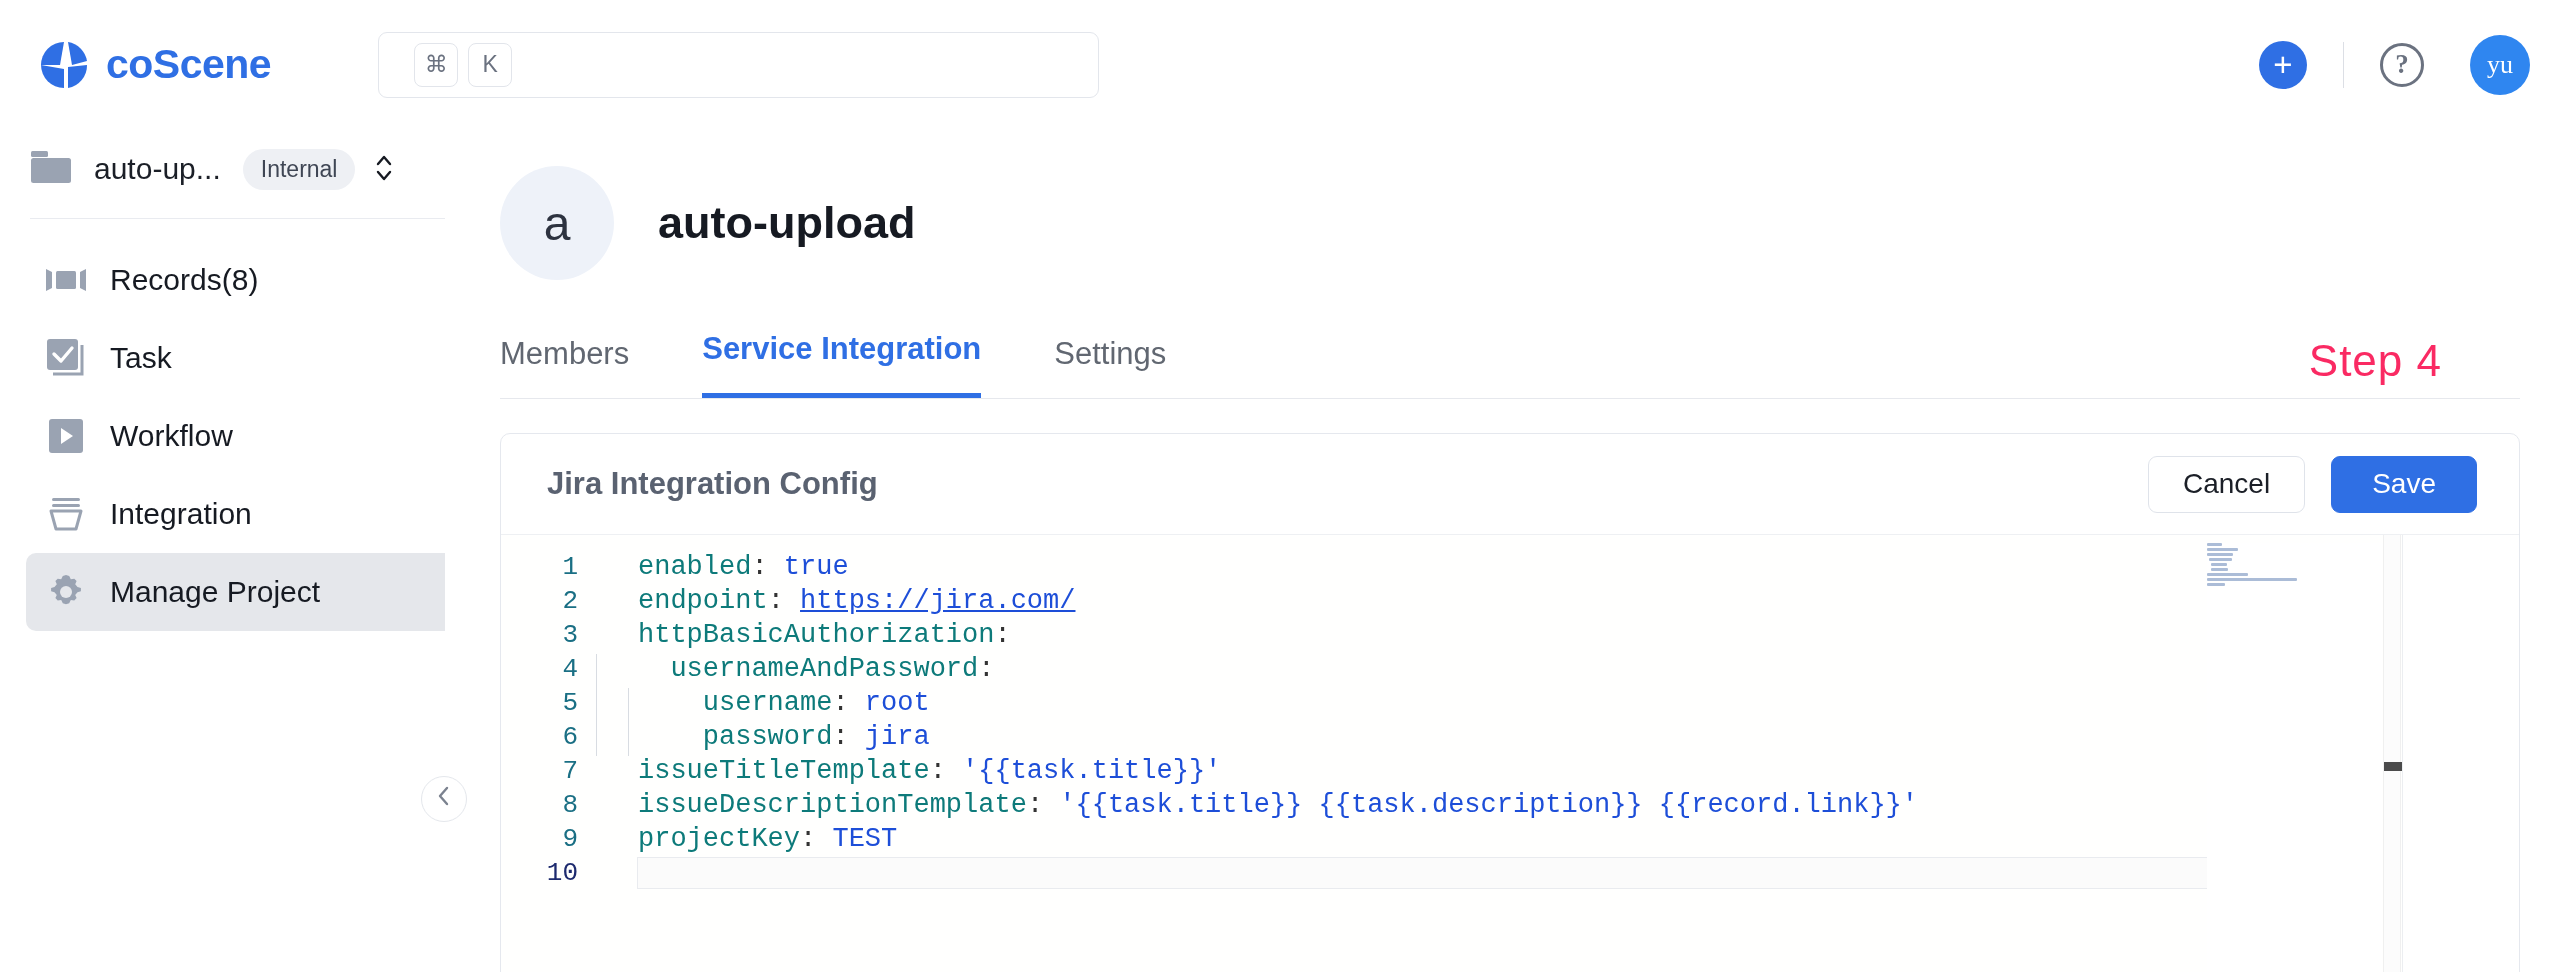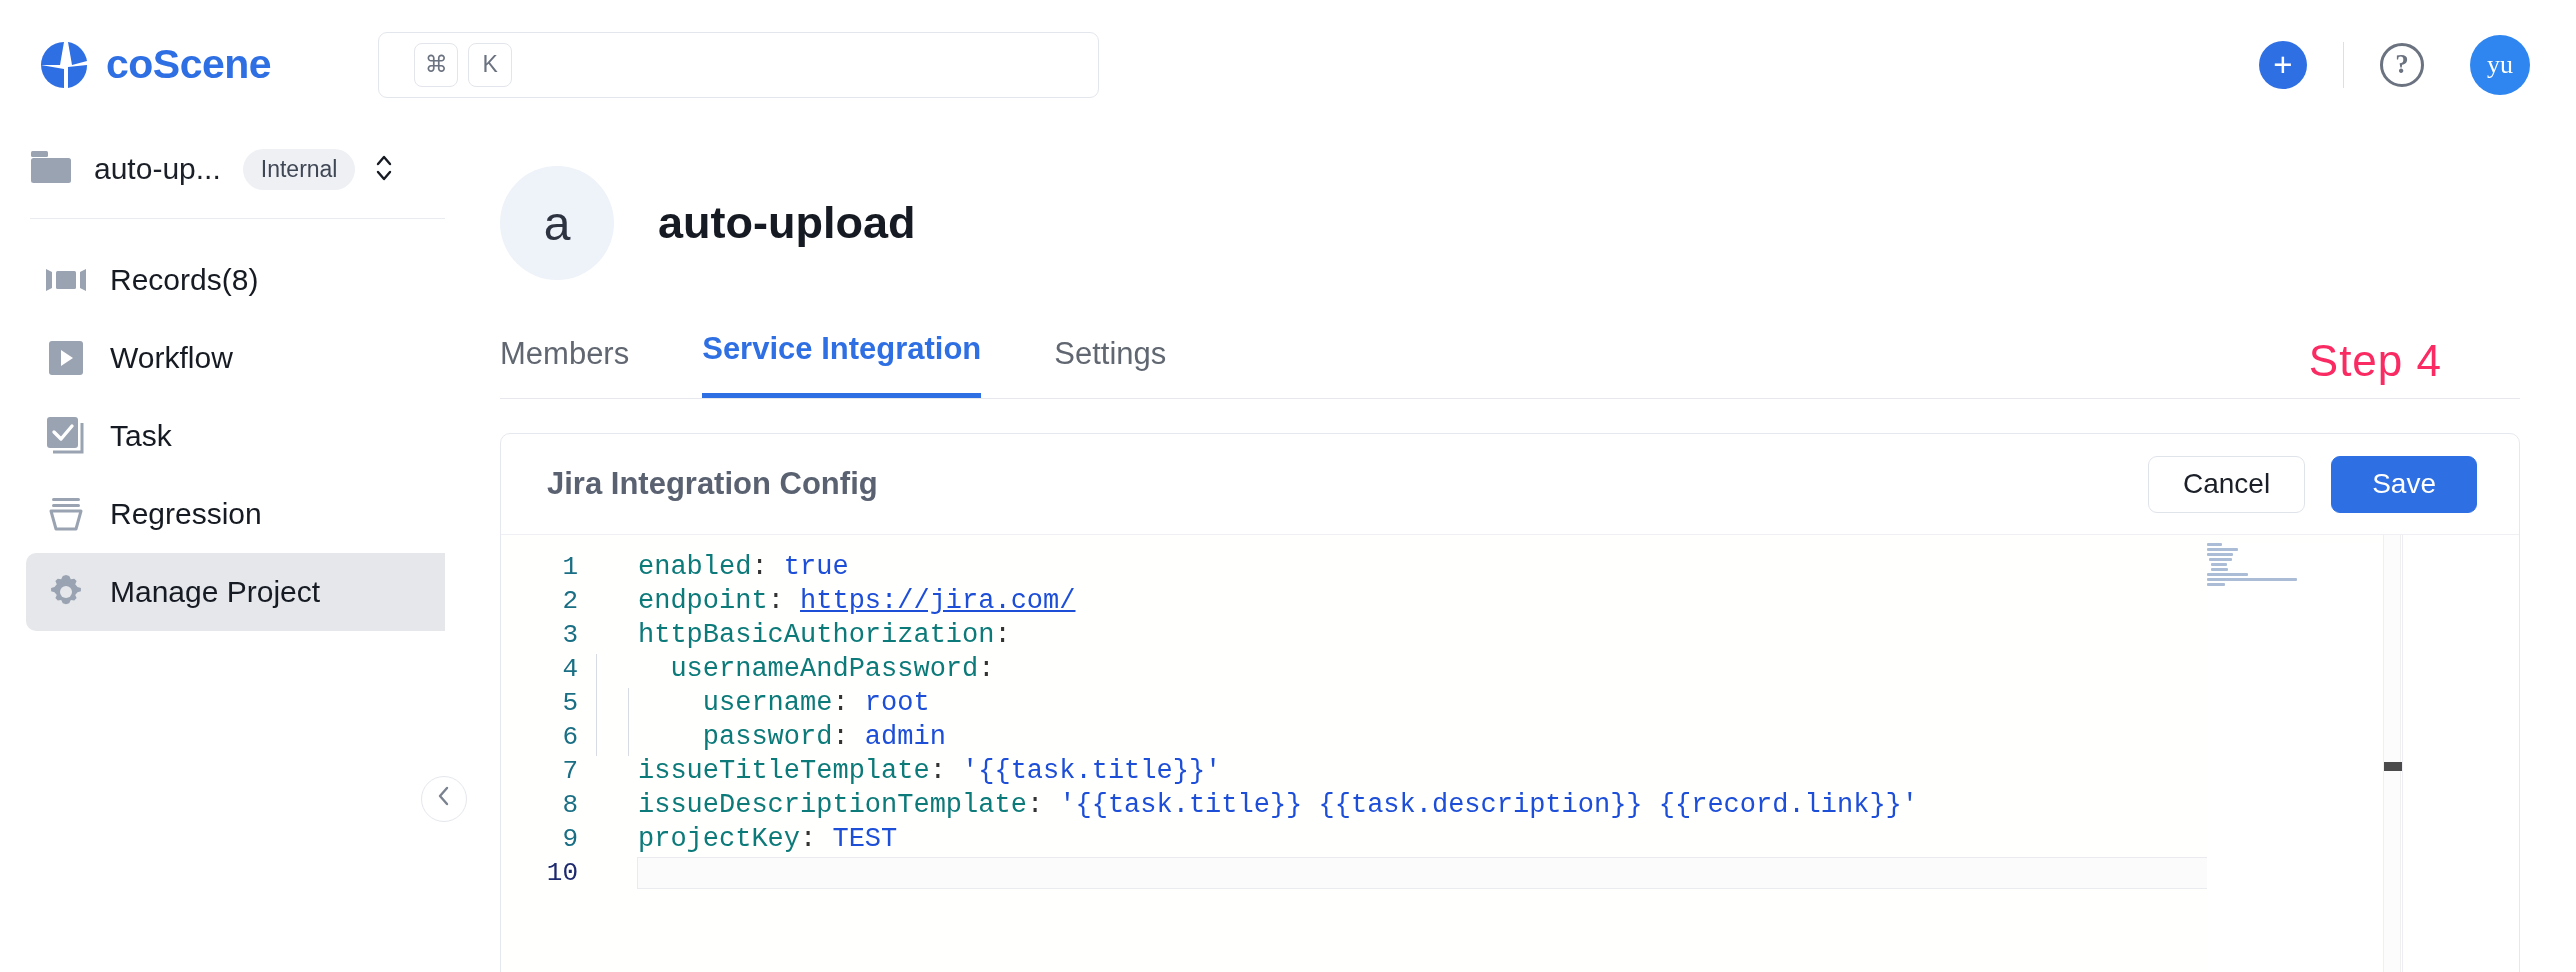--- a/index.html
+++ b/index.html
@@ -285,47 +285,47 @@
         <rect x="11" y="5" width="20" height="18" rx="1.5" fill="#9aa3b2"></rect>
         <path d="M41 3 L35 6 L35 22 L41 25 Z" fill="#9aa3b2"></path>
       </svg>
     </span>
     <span class="nav-label">Records(8)</span>
   </div>
 
   <div class="nav-item">
     <span class="nav-icon">
       <svg width="42" height="42" viewBox="0 0 42 42">
-        <rect x="4" y="4" width="34" height="34" rx="3" fill="#9aa3b2"></rect>
-        <path d="M16 13 L28 21 L16 29 Z" fill="#ffffff"></path>
-      </svg>
-    </span>
-    <span class="nav-label">Workflow</span>
+        <rect x="2" y="2" width="31" height="31" rx="3" fill="#9aa3b2"></rect>
+        <path d="M9 17 L16 24 L27 11" stroke="#fff" stroke-width="3.4" fill="none" stroke-linecap="round" stroke-linejoin="round"></path>
+        <path d="M37 8 L37 37 L8 37" stroke="#9aa3b2" stroke-width="3" fill="none"></path>
+      </svg>
+    </span>
+    <span class="nav-label">Task</span>
   </div>
 
   <div class="nav-item">
     <span class="nav-icon">
       <svg width="42" height="42" viewBox="0 0 42 42">
-        <rect x="2" y="2" width="31" height="31" rx="3" fill="#9aa3b2"></rect>
-        <path d="M9 17 L16 24 L27 11" stroke="#fff" stroke-width="3.4" fill="none" stroke-linecap="round" stroke-linejoin="round"></path>
-        <path d="M37 8 L37 37 L8 37" stroke="#9aa3b2" stroke-width="3" fill="none"></path>
-      </svg>
-    </span>
-    <span class="nav-label">Task</span>
+        <rect x="4" y="4" width="34" height="34" rx="3" fill="#9aa3b2"></rect>
+        <path d="M16 13 L28 21 L16 29 Z" fill="#ffffff"></path>
+      </svg>
+    </span>
+    <span class="nav-label">Workflow</span>
   </div>
 
   <div class="nav-item">
     <span class="nav-icon">
       <svg width="42" height="42" viewBox="0 0 42 42">
         <rect x="7" y="5" width="28" height="3" rx="1.5" fill="#9aa3b2"></rect>
         <rect x="7" y="11" width="28" height="3" rx="1.5" fill="#9aa3b2"></rect>
         <path d="M6 18 L36 18 L31 36 L11 36 Z" stroke="#9aa3b2" stroke-width="3" fill="none" stroke-linejoin="round"></path>
       </svg>
     </span>
-    <span class="nav-label">Regression</span>
+    <span class="nav-label">Integration</span>
   </div>
 
   <div class="nav-item active">
     <span class="nav-icon">
       <svg width="42" height="42" viewBox="0 0 42 42">
         <path d="M21 4 l3.2 1 1.6 3.2 3.5-.5 2.3 2.4 -1.4 3.2 2.3 2.7 3.4 .9 0 3.4 -3.4 .9 -2.3 2.7 1.4 3.2 -2.3 2.4 -3.5-.5 -1.6 3.2 -3.2 1 -3.2-1 -1.6-3.2 -3.5 .5 -2.3-2.4 1.4-3.2 -2.3-2.7 -3.4-.9 0-3.4 3.4-.9 2.3-2.7 -1.4-3.2 2.3-2.4 3.5 .5 1.6-3.2 Z" fill="#9aa3b2"></path>
         <circle cx="21" cy="21" r="6" fill="#e5e7eb"></circle>
       </svg>
     </span>
     <span class="nav-label">Manage Project</span>
@@ -365,21 +365,21 @@
       </div>
     </div>
 
     <div class="editor">
       <div class="code-rows" id="code-rows">
           <div class="crow"><span class="lineno">1</span><span class="ctext"><span class="k">enabled</span><span class="p">:</span><span class="p"> </span><span class="v">true</span></span></div>
           <div class="crow"><span class="lineno">2</span><span class="ctext"><span class="k">endpoint</span><span class="p">:</span><span class="p"> </span><span class="lnk">https://jira.com/</span></span></div>
           <div class="crow"><span class="lineno">3</span><span class="ctext"><span class="k">httpBasicAuthorization</span><span class="p">:</span></span></div>
           <div class="crow"><span class="lineno">4</span><span class="ctext"><span class="guide" style="left: 0px;"></span><span class="p">  </span><span class="k">usernameAndPassword</span><span class="p">:</span></span></div>
           <div class="crow"><span class="lineno">5</span><span class="ctext"><span class="guide" style="left: 0px;"></span><span class="guide" style="left: 32px;"></span><span class="p">    </span><span class="k">username</span><span class="p">:</span><span class="p"> </span><span class="v">root</span></span></div>
-          <div class="crow"><span class="lineno">6</span><span class="ctext"><span class="guide" style="left: 0px;"></span><span class="guide" style="left: 32px;"></span><span class="p">    </span><span class="k">password</span><span class="p">:</span><span class="p"> </span><span class="v">admin</span></span></div>
+          <div class="crow"><span class="lineno">6</span><span class="ctext"><span class="guide" style="left: 0px;"></span><span class="guide" style="left: 32px;"></span><span class="p">    </span><span class="k">password</span><span class="p">:</span><span class="p"> </span><span class="v">jira</span></span></div>
           <div class="crow"><span class="lineno">7</span><span class="ctext"><span class="k">issueTitleTemplate</span><span class="p">:</span><span class="p"> </span><span class="s">'{{task.title}}'</span></span></div>
           <div class="crow"><span class="lineno">8</span><span class="ctext"><span class="k">issueDescriptionTemplate</span><span class="p">:</span><span class="p"> </span><span class="s">'{{task.title}} {{task.description}} {{record.link}}'</span></span></div>
           <div class="crow"><span class="lineno">9</span><span class="ctext"><span class="k">projectKey</span><span class="p">:</span><span class="p"> </span><span class="v">TEST</span></span></div>
           <div class="crow current"><span class="lineno">10</span><span class="current-line-box"></span><span class="ctext"></span></div>
         </div>
       <div class="minimap" id="minimap">
           <div class="mm-line" style="margin-left: 0px; width: 15px; background: rgb(143, 166, 201); opacity: 0.75;"></div>
           <div class="mm-line" style="margin-left: 0px; width: 31px; background: rgb(143, 166, 201); opacity: 0.75;"></div>
           <div class="mm-line" style="margin-left: 0px; width: 26px; background: rgb(143, 166, 201); opacity: 0.75;"></div>
           <div class="mm-line" style="margin-left: 2.2px; width: 23px; background: rgb(143, 166, 201); opacity: 0.75;"></div>

